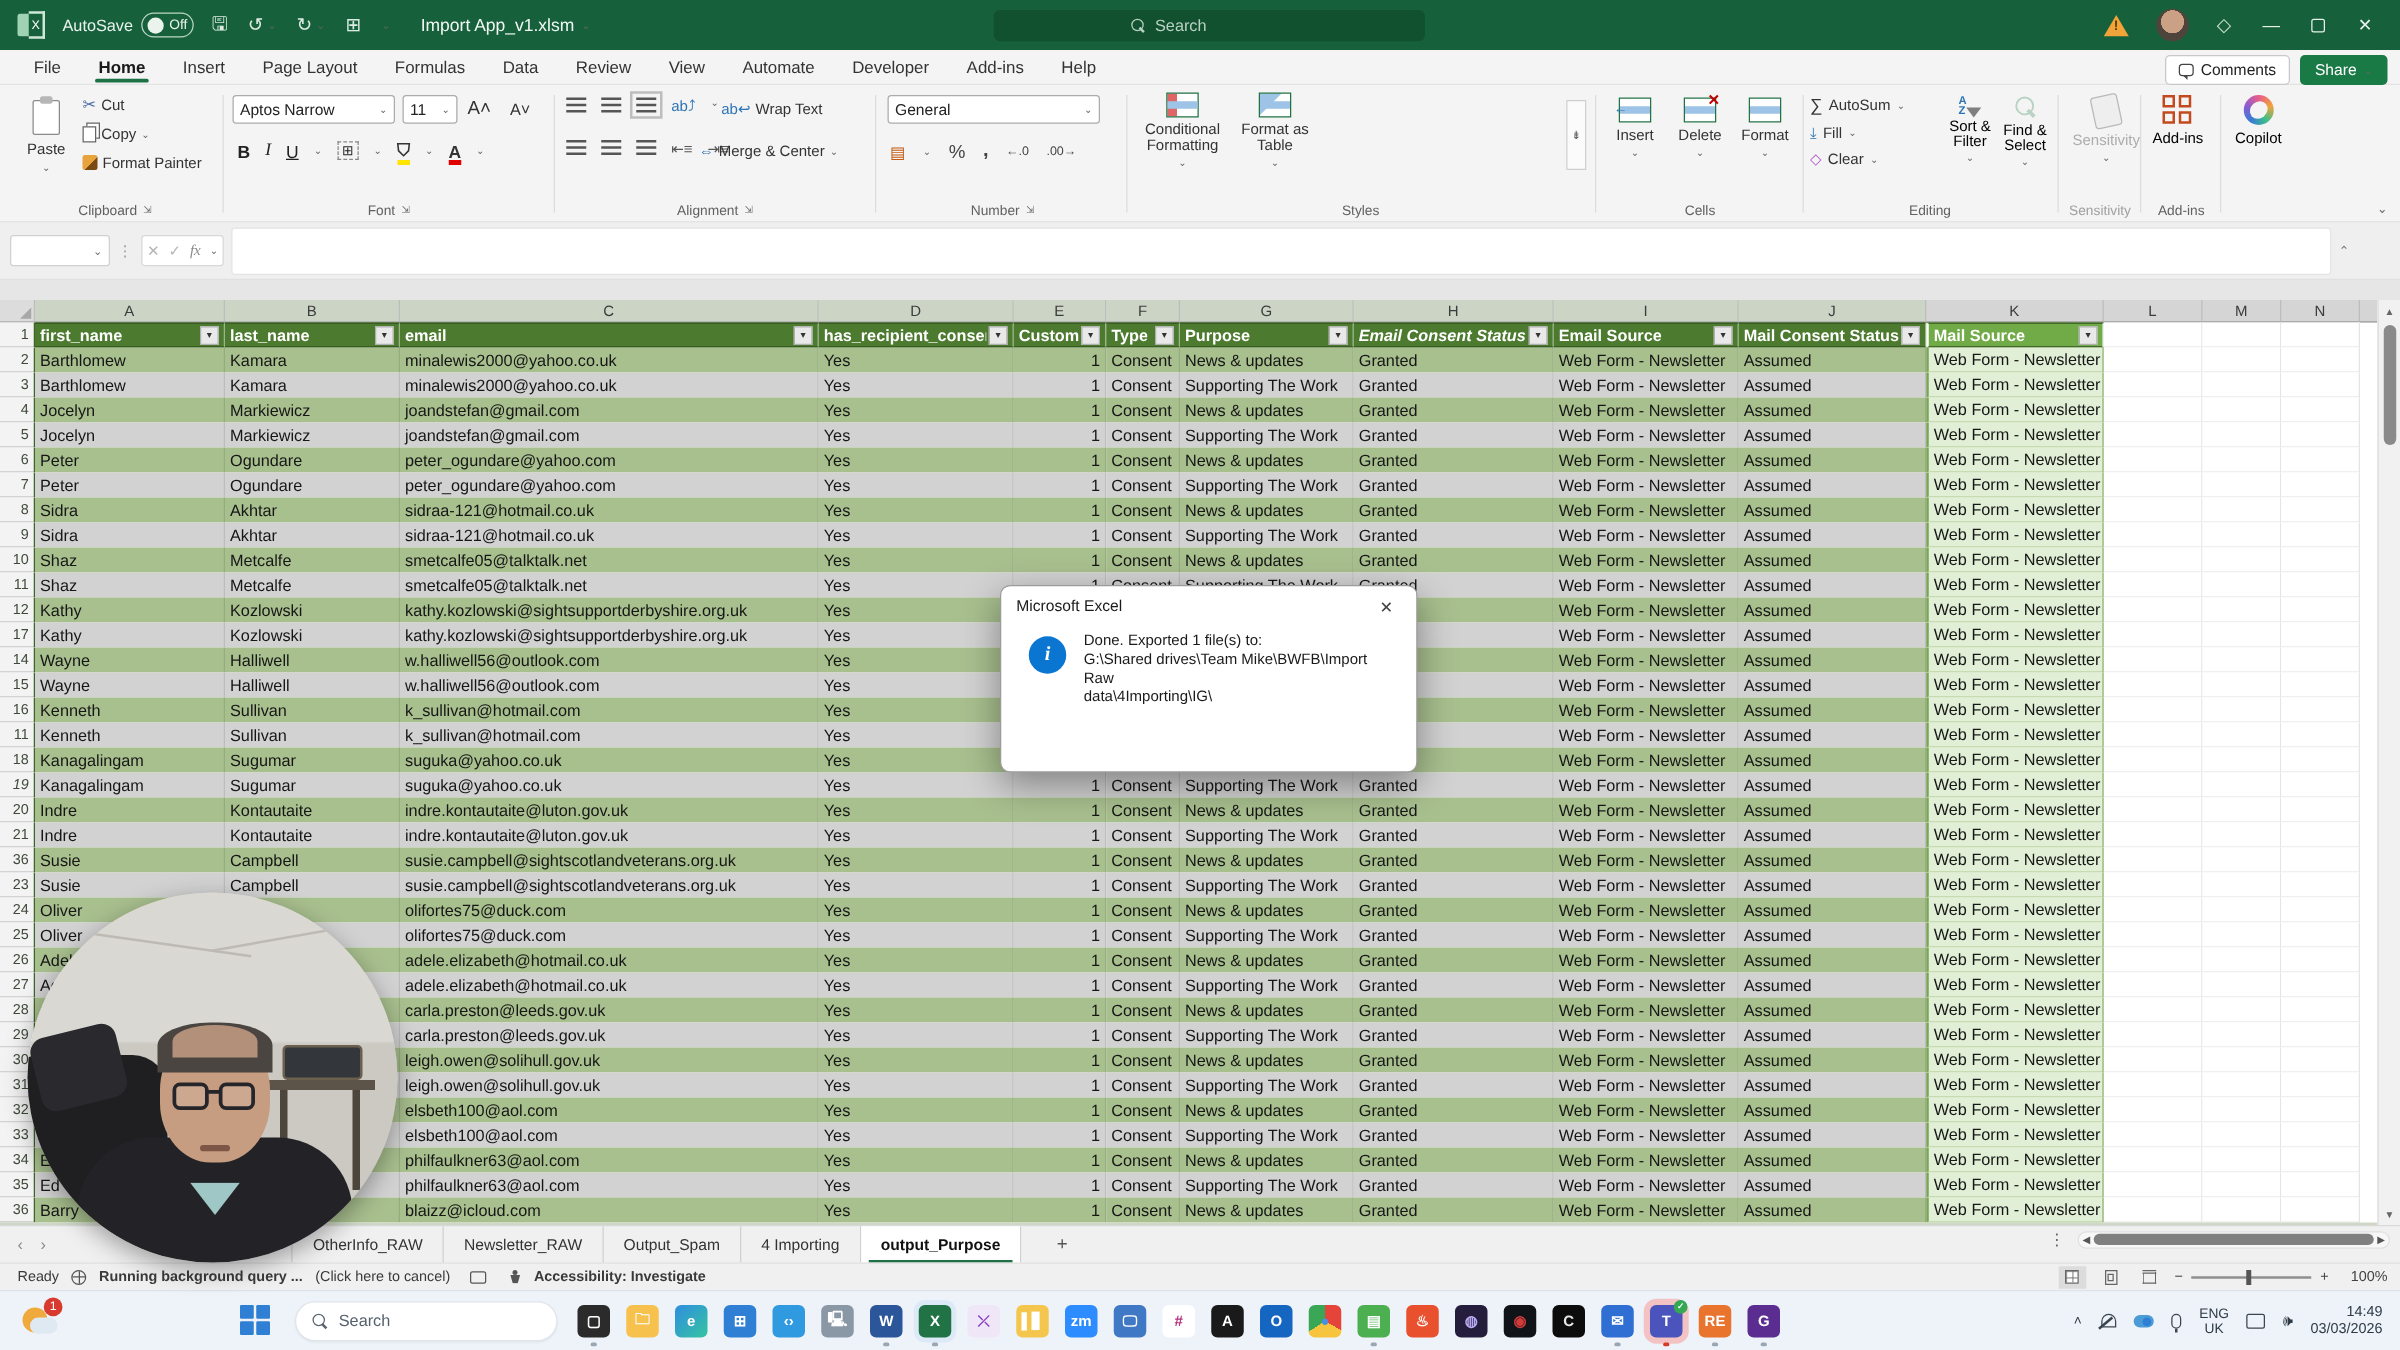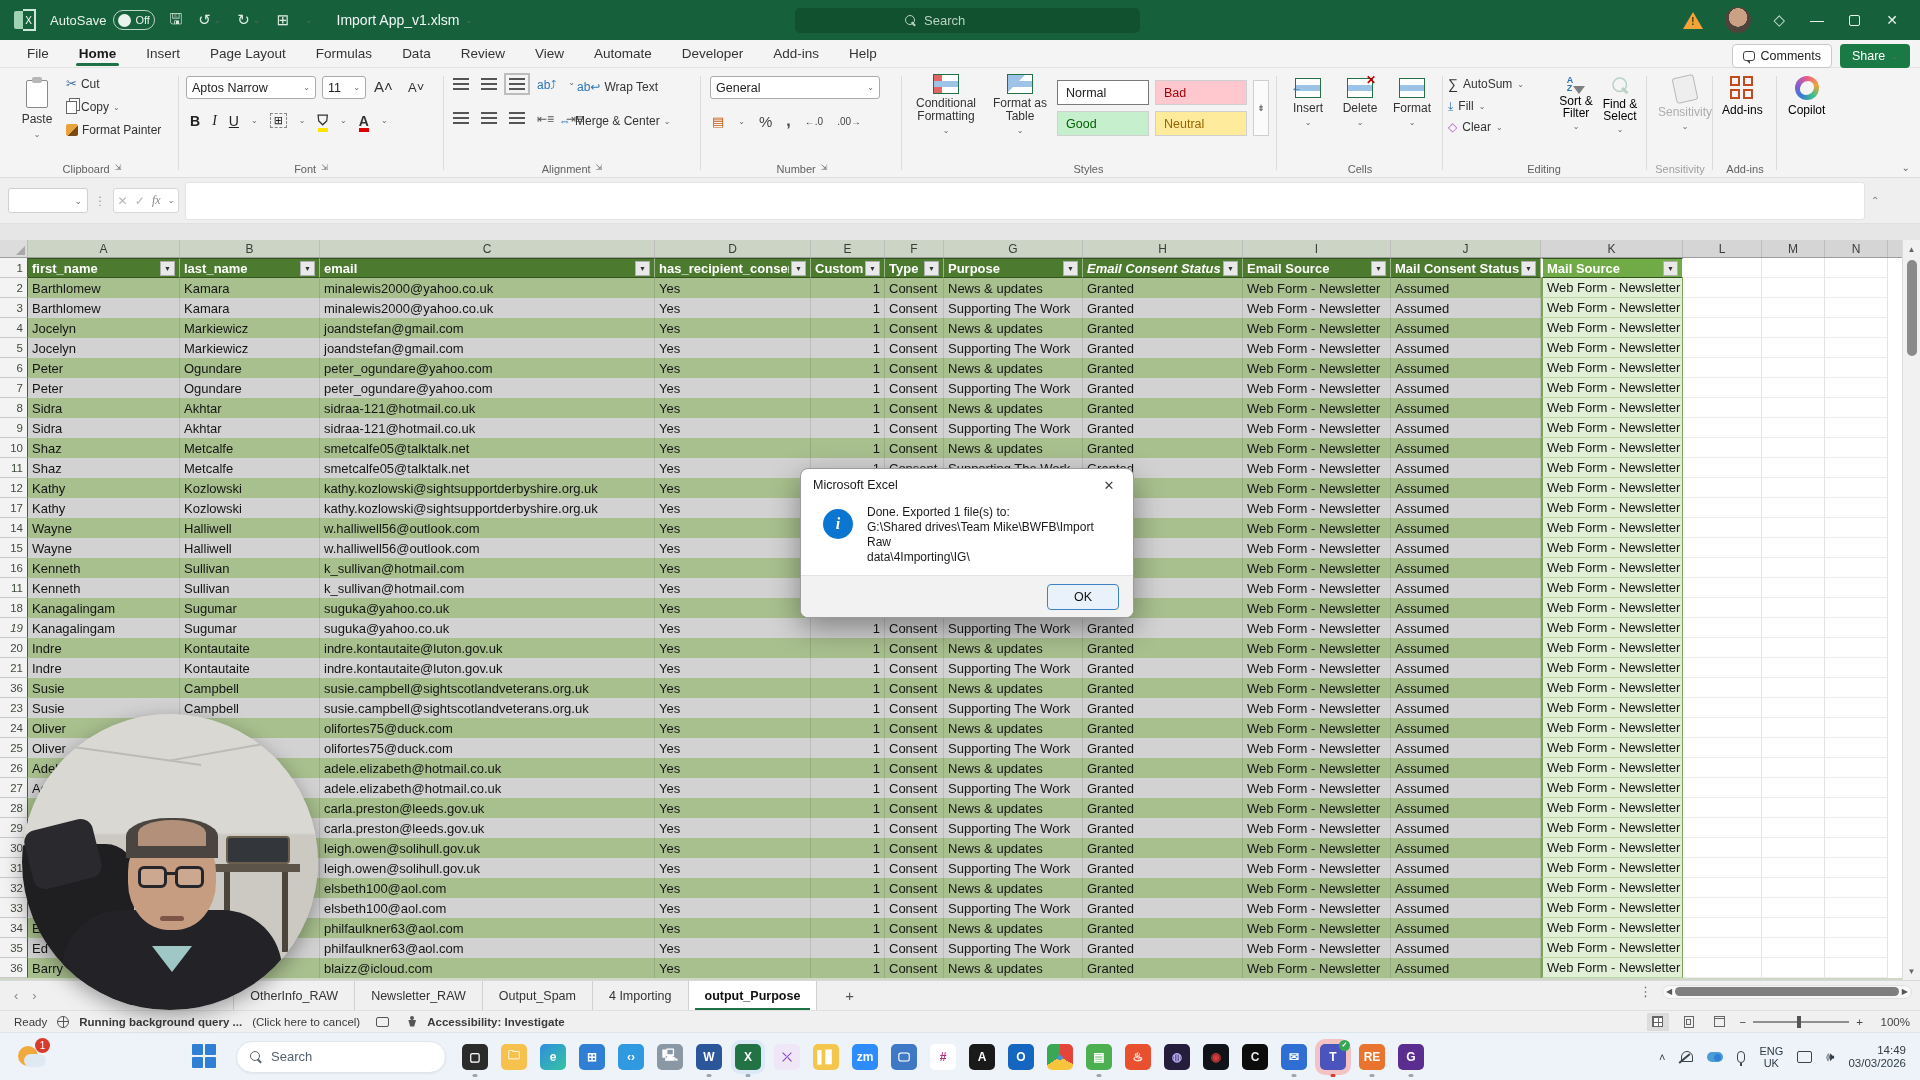--- a/index.html
+++ b/index.html
@@ -409,26 +409,20 @@
     <div class="grp" style="left:905px;width:367px;">
       <div class="abs cellbtn" style="left:2px;top:6px;width:78px;">
         <span class="tbl-ic" style="background:linear-gradient(90deg,#e06666 0 8px,#fff 8px);"></span>
         <span style="text-align:center;line-height:13px;">Conditional Formatting</span>
           <span class="car">⌄</span>
       </div>
       <div class="abs cellbtn" style="left:84px;top:6px;width:62px;">
         <span class="tbl-ic" style="background:linear-gradient(135deg,#9dc3e6 0 40%,#fff 41%);"></span>
         <span style="text-align:center;line-height:13px;">Format as Table</span>
           <span class="car">⌄</span>
-      </div>
-      <div class="abs" style="left:152px;top:12px;display:grid;grid-template-columns:92px 92px;gap:6px;">
-        <span class="style-chip chip-normal">Normal</span>
-        <span class="style-chip chip-bad">Bad</span>
-        <span class="style-chip chip-good">Good</span>
-        <span class="style-chip chip-neutral">Neutral</span>
       </div>
       <div class="abs" style="left:348px;top:12px;width:16px;height:56px;border:1px solid #cfcfcf;background:#fbfbfb;display:flex;align-items:center;justify-content:center;font-size:9px;color:#555;">⇟</div>
       <div class="glabel">
           <span>Styles</span>
         </div>
     </div>
     <div class="gsep" style="left:1276px;"></div>
 
     <div class="grp" style="left:1280px;width:160px;">
       <div class="abs" style="left:2px;top:10px;display:flex;">
@@ -1362,18 +1356,15 @@
       <span class="dlg-x">✕</span>
     </div>
     <div class="dlg-body">
       <span class="info-ic">i</span>
       <div class="dlg-text">
         <div>Done. Exported 1 file(s) to:</div>
         <div>G:\Shared drives\Team Mike\BWFB\Import Raw</div>
         <div>data\4Importing\IG\</div>
       </div>
     </div>
-    <div class="dlg-footer">
-      <span class="okbtn">OK</span>
-    </div>
   </div>
 
 </div>
 
 </body></html>

